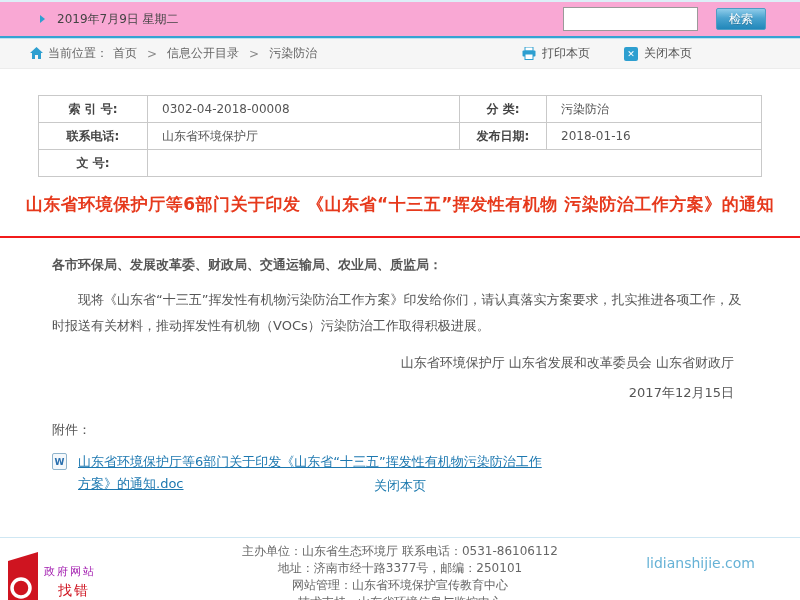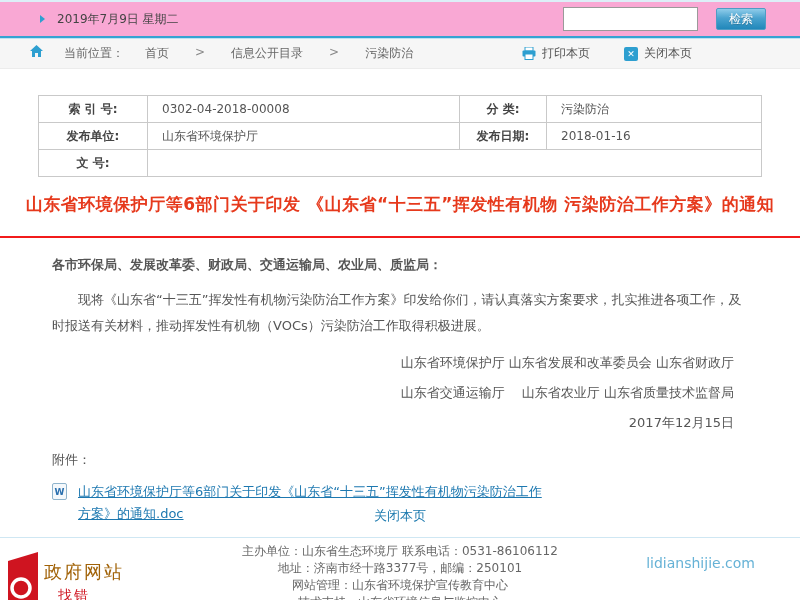--- a/index.html
+++ b/index.html
@@ -56,21 +56,21 @@
   .crumbbar {
     height: 30px;
     background: #f6f6f6;
     border-bottom: 1px solid #ececec;
     display: flex;
     align-items: center;
     padding-left: 30px;
     font-size: 12px;
     color: #666;
   }
-  .crumb-left { display: flex; gap: 21px; }
+  .crumb-left { display: flex; align-items: center; gap: 5px; }
   .crumb-sep { margin: 0 5px; color: #888; }
   .crumb-item { color: #666; cursor: pointer; }
   .crumb-right { margin-left: auto; display: flex; align-items: flex-start; margin-right: 108px; gap: 34px; }
   .pagelink { display: flex; align-items: center; gap: 6px; color: #555; cursor: pointer; }
   .close-sq {
     width: 14px; height: 14px;
     background: #2e9fd0;
     border-radius: 2px;
     color: #fff;
     font-size: 9px;
@@ -167,21 +167,21 @@
   .footer .fline { line-height: 17px; }
 
   .gov-badge {
     position: absolute;
     left: 8px; top: 552px;
     display: flex;
     align-items: flex-start;
   }
   .badge-shape { display: block; }
   .badge-text { margin-left: 6px; margin-top: 8px; }
-  .badge-line1 { font-size: 18px; color: #a16207; letter-spacing: 2px; }
+  .badge-line1 { font-size: 11px; color: #a21caf; letter-spacing: 2px; }
   .badge-line2 {
     font-size: 14px; color: #cf1420; letter-spacing: 2px;
     margin-top: 3px; margin-left: 14px;
     border-bottom: 2px solid #cf1420;
     display: inline-block;
     padding-bottom: 1px;
   }
   .watermark {
     position: absolute;
     right: 45px; top: 555px;
@@ -233,42 +233,41 @@
 
 <table class="doc-table">
   <tbody>
       <tr>
     <td class="lbl">索 引 号:</td>
     <td class="val val1">0302-04-2018-00008</td>
     <td class="lbl lbl2">分  类:</td>
     <td class="val">污染防治</td>
   </tr>
   <tr>
-    <td class="lbl">发布单位:</td>
+    <td class="lbl">联系电话:</td>
     <td class="val val1">山东省环境保护厅</td>
     <td class="lbl lbl2">发布日期:</td>
     <td class="val">2018-01-16</td>
   </tr>
   <tr>
     <td class="lbl">文   号:</td>
     <td class="val" colspan="3"></td>
   </tr>
 </tbody>
   </table>
 
 <div class="doc-title">山东省环境保护厅等6部门关于印发 《山东省“十三五”挥发性有机物 污染防治工作方案》的通知</div>
 <div class="red-rule"></div>
 
 <div class="article">
   <div class="salutation">各市环保局、发展改革委、财政局、交通运输局、农业局、质监局：</div>
   <div class="para">现将《山东省“十三五”挥发性有机物污染防治工作方案》印发给你们，请认真落实方案要求，扎实推进各项工作，及时报送有关材料，推动挥发性有机物（VOCs）污染防治工作取得积极进展。</div>
 
   <div class="sig-block">
     <div class="sig-line">山东省环境保护厅 山东省发展和改革委员会 山东省财政厅</div>
-    <div class="sig-line">山东省交通运输厅　 山东省农业厅 山东省质量技术监督局</div>
     <div class="sig-line">2017年12月15日</div>
   </div>
 
   <div class="attach-label">附件：</div>
   <div class="attach-row">
     <span class="doc-icon">W</span>
     <a class="attach-link">山东省环境保护厅等6部门关于印发《山东省“十三五”挥发性有机物污染防治工作方案》的通知.doc</a>
   </div>
   <div class="close-center">
     <span>关闭本页</span>

